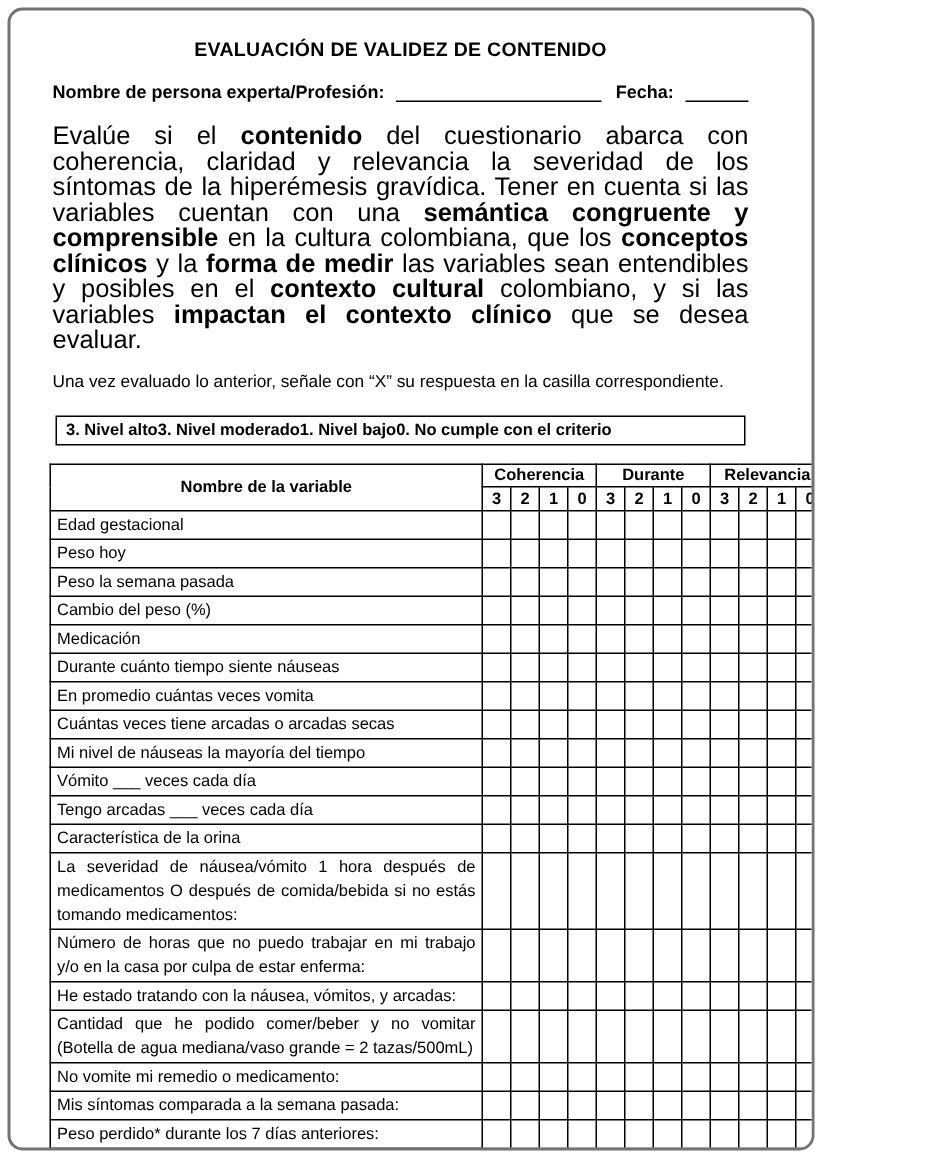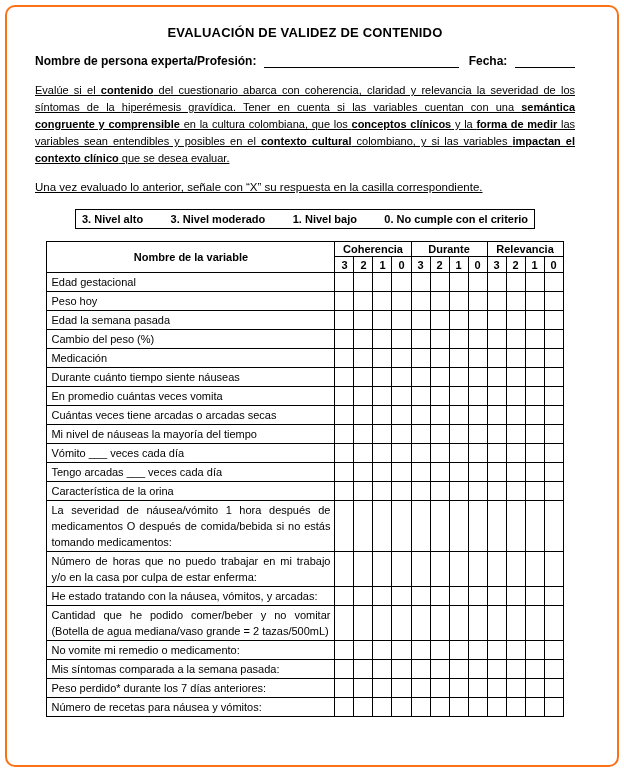--- a/index.html
+++ b/index.html
@@ -4,23 +4,23 @@
 <style>
   html, body { margin:0; padding:0; background:#ffffff; }
   body {
     width:624px; height:772px;
     font-family:"Liberation Sans", sans-serif;
     color:#000;
     position:relative;
   }
   .page {
     position:absolute; left:5px; top:5px;
-    width:614px; height:762px;
+    width:538px; height:762px;
     box-sizing:border-box;
-    border:2px solid #f97316;
+    border:2px solid #737373;
     border-radius:10px;
     background:#fff;
     padding:14px 40px 10px 26px;
     overflow:hidden;
   }
   .title {
     margin:4px 0 14px 0;
     text-align:center;
     font-size:13px;
     font-weight:bold;
@@ -35,38 +35,35 @@
     white-space:nowrap;
   }
   .blank {
     display:inline-block;
     border-bottom:1.5px solid #000;
     height:13px;
   }
   .name-blank { width:228px; margin:0 10px 0 8px; }
   .date-blank { width:70px; margin-left:8px; }
   .intro {
-    font-size:11px;
+    font-size:17px;
     line-height:17px;
     text-align:justify;
     margin:0 2px 14px 2px;
-    text-decoration:underline;
   }
   .instruction {
     font-size:11.5px;
     margin:0 2px 16px 2px;
-    text-decoration:underline;
   }
   .legend {
     width:446px;
     margin:12px auto 12px auto;
     border:1px solid #000;
     padding:3px 6px;
     display:flex;
-    justify-content:space-between;
     font-size:11px;
     font-weight:bold;
     white-space:nowrap;
   }
   table.validity {
     border-collapse:collapse;
     table-layout:fixed;
     width:516px;
     margin:0 auto;
   }
@@ -182,21 +179,21 @@
           <td class="score-cell"></td>
           <td class="score-cell"></td>
           <td class="score-cell"></td>
           <td class="score-cell"></td>
           <td class="score-cell"></td>
           <td class="score-cell"></td>
           <td class="score-cell"></td>
           <td class="score-cell"></td>
         </tr>
         <tr>
-          <td class="var-name">Edad la semana pasada</td>
+          <td class="var-name">Peso la semana pasada</td>
           <td class="score-cell"></td>
           <td class="score-cell"></td>
           <td class="score-cell"></td>
           <td class="score-cell"></td>
           <td class="score-cell"></td>
           <td class="score-cell"></td>
           <td class="score-cell"></td>
           <td class="score-cell"></td>
           <td class="score-cell"></td>
           <td class="score-cell"></td>

